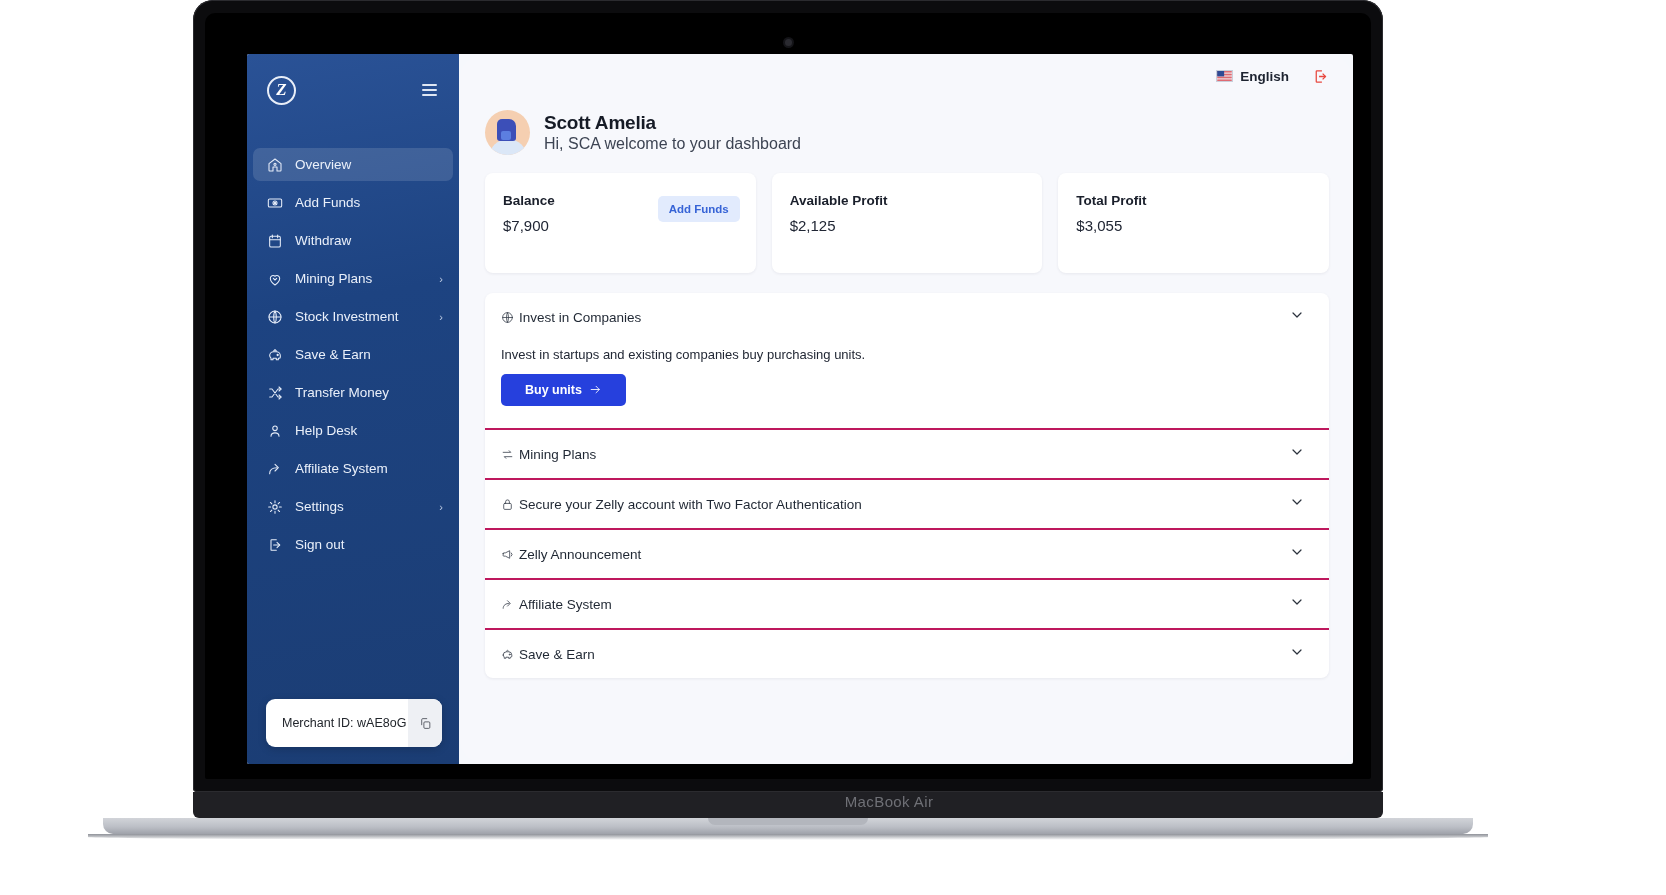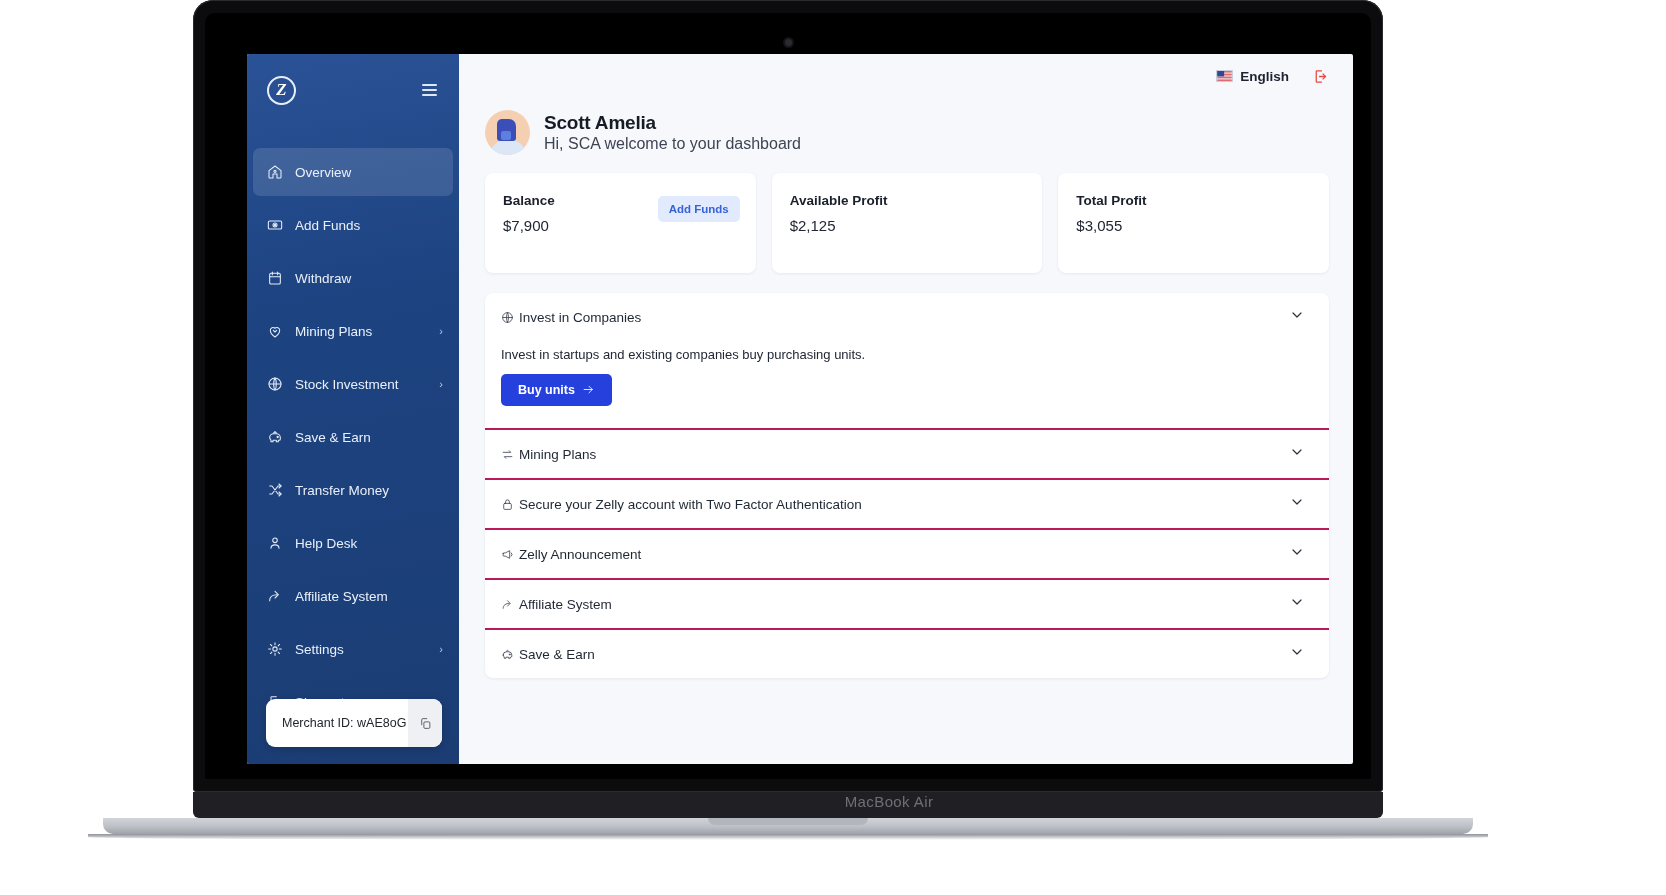--- a/index.html
+++ b/index.html
@@ -130,21 +130,21 @@
     font-family: "Liberation Serif", serif;
   }
   .logo-mark span { transform: translateY(-1px); }
   .burger { display: flex; flex-direction: column; gap: 3px; cursor: pointer; }
   .burger i { display: block; width: 15px; height: 2px; background: #dfe7f4; border-radius: 2px; }
 
   .sb-nav { margin-top: 22px; display: flex; flex-direction: column; }
   .nav-item {
     display: flex;
     align-items: center;
-    height: 48px;
+    height: 33px;
     padding: 0 16px 0 18px;
     font-size: 13.5px;
     color: #eaf0fa;
     cursor: pointer;
     position: relative;
     margin: 0 0 5px 0;
   }
   .nav-item.active {
     background: rgba(255,255,255,0.13);
     border-radius: 7px;
@@ -310,21 +310,21 @@
   .acc-desc { font-size: 13px; color: #222835; }
   .buy-btn {
     margin-top: 12px;
     display: inline-flex; align-items: flex-start; gap: 7px;
     background: #2640dd;
     color: #fff;
     font-size: 12.5px;
     font-weight: 700;
     border: none;
     border-radius: 5px;
-    padding: 9px 17px;
+    padding: 9px 24px;
     cursor: pointer;
     font-family: "Liberation Sans", sans-serif;
   }
 </style>
 </head>
 <body>
 
 <div class="stage">
   <div class="laptop">
 

